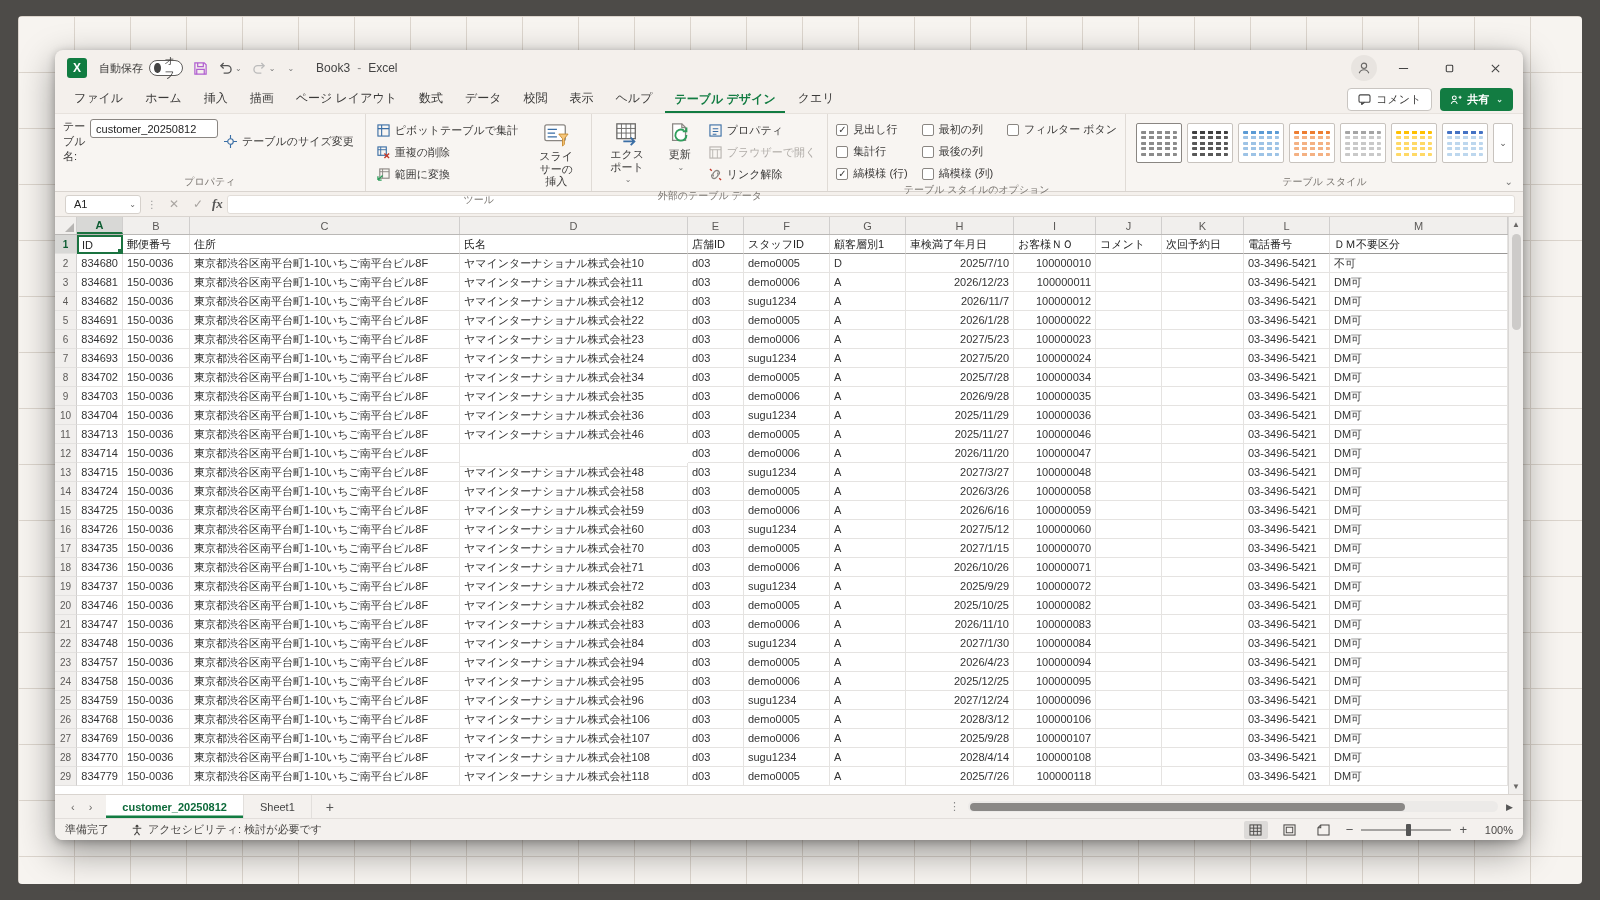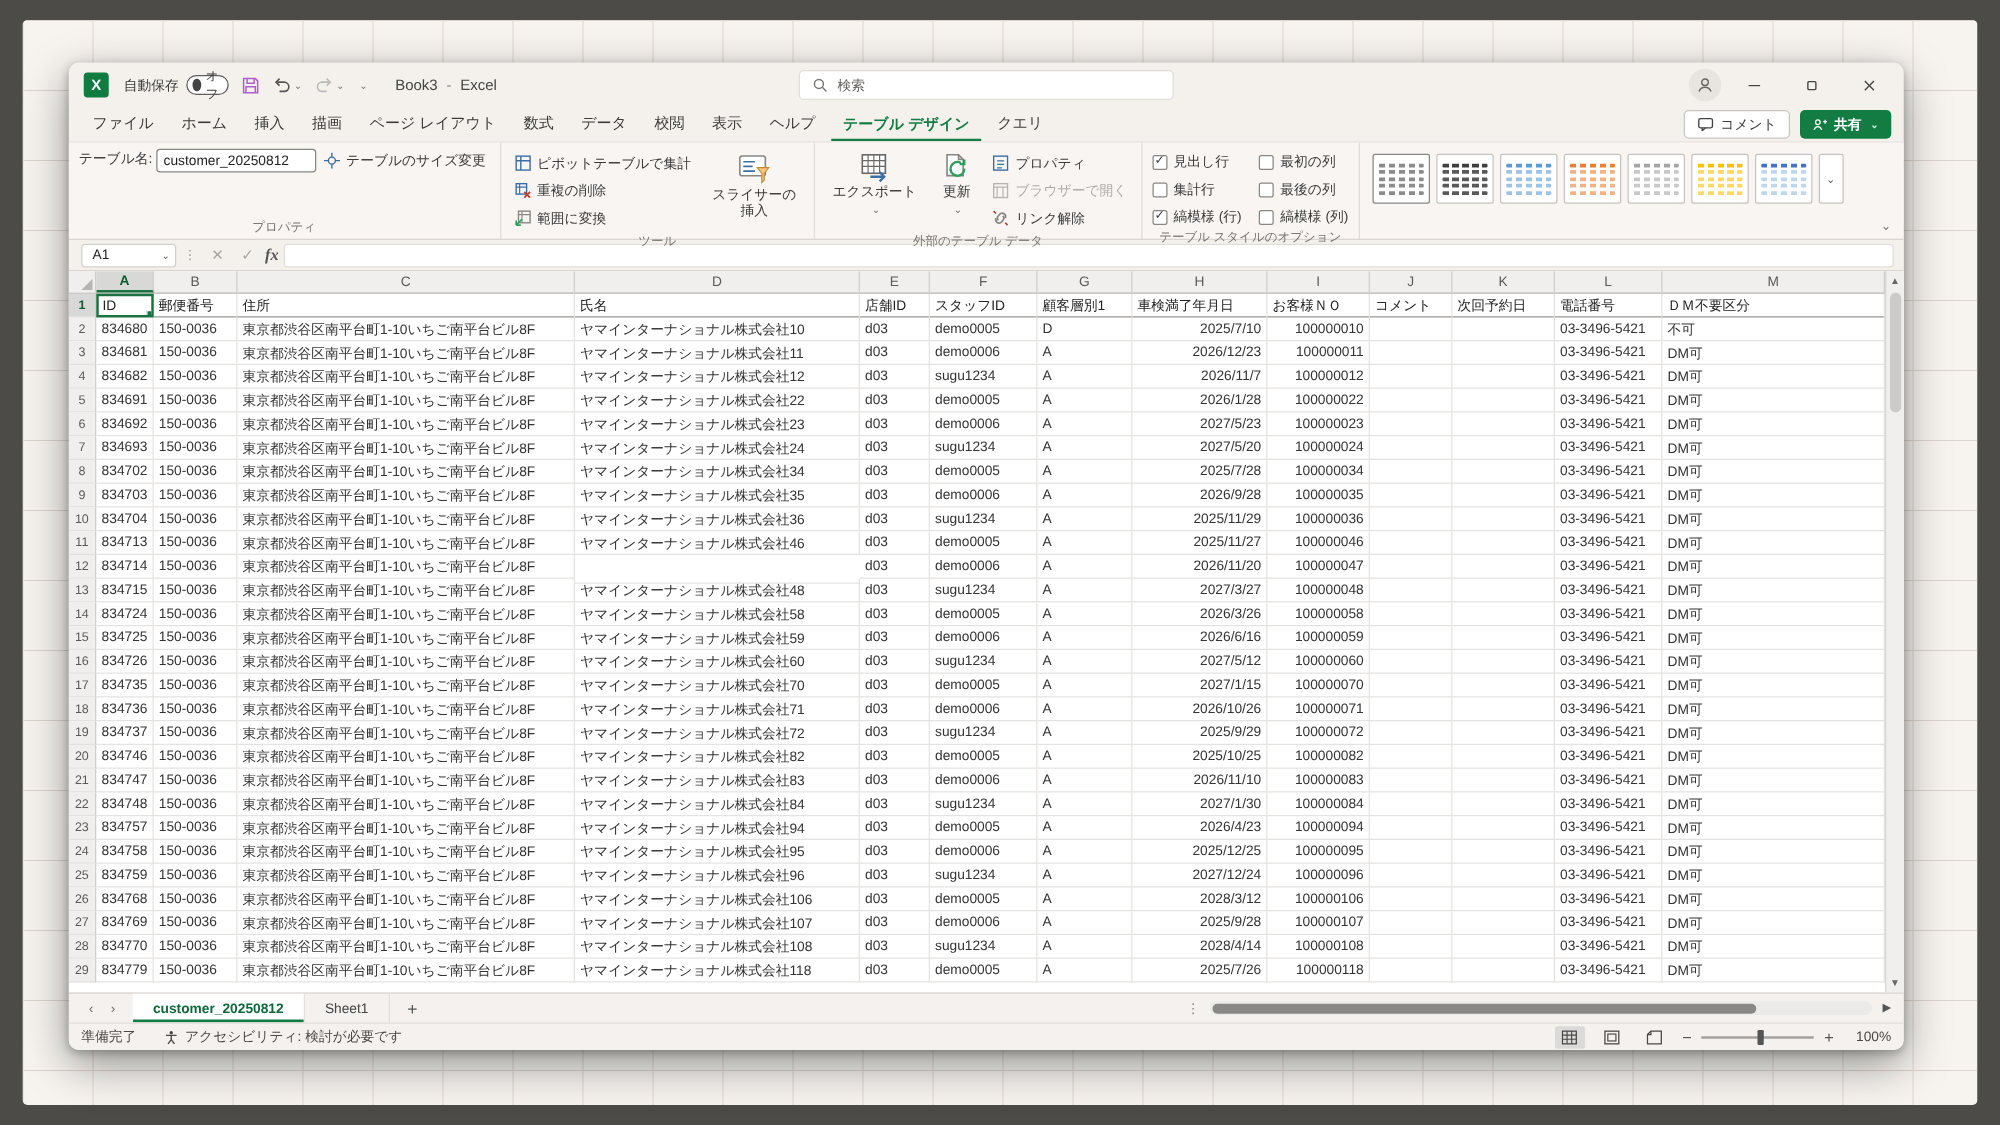--- a/index.html
+++ b/index.html
@@ -166,27 +166,20 @@
         <span class="caret">⌄</span>
       </button>
       <button class="qat-btn">
           <span class="caret">⌄</span>
         </button>
       <div class="doc-title">
         <span>Book3</span>
         <span class="dash">-</span>
         <span>Excel</span>
       </div>
-      <div class="search-box">
-        <svg width="12" height="12" viewBox="0 0 14 14">
-            <circle cx="6" cy="6" r="4.2" fill="none" stroke="#767370" stroke-width="1.3"></circle>
-            <path d="M9.2 9.2 13 13" stroke="#767370" stroke-width="1.3"></path>
-          </svg>
-        <span>検索</span>
-      </div>
       <div class="tb-right">
         <button class="avatar-btn">
           <svg width="14" height="14" viewBox="0 0 16 16">
               <circle cx="8" cy="5.5" r="3" fill="none" stroke="#6a6866" stroke-width="1.3"></circle>
               <path d="M2.5 14c1-3 3-4 5.5-4s4.5 1 5.5 4" fill="none" stroke="#6a6866" stroke-width="1.3"></path>
             </svg>
         </button>
         <button class="winctl">
             <svg width="11" height="11" viewBox="0 0 12 12">
               <path d="M1 6h10" stroke="#444" stroke-width="1.2"></path>
@@ -368,20 +361,26 @@
               </div>
               <div class="chkrow">
                 <span class="cbox"></span>
                 <span>最後の列</span>
               </div>
               <div class="chkrow">
                 <span class="cbox"></span>
                 <span>縞模様 (列)</span>
               </div>
             </div>
+            <div class="chk-col">
+              <div class="chkrow">
+                <span class="cbox"></span>
+                <span>フィルター ボタン</span>
+              </div>
+            </div>
           </div>
         <div class="rgroup-title">テーブル スタイルのオプション</div>
       </div>
 
       <div class="rgroup">
         <div class="gallery">
             <div class="swatch selected">
               <div class="dash" style="background: repeating-linear-gradient(90deg, rgb(140, 140, 140) 0px, rgb(140, 140, 140) 5px, transparent 5px, transparent 8px);"></div>
               <div class="dash" style="background: repeating-linear-gradient(90deg, rgb(140, 140, 140) 0px, rgb(140, 140, 140) 5px, transparent 5px, transparent 8px);"></div>
               <div class="dash" style="background: repeating-linear-gradient(90deg, rgb(140, 140, 140) 0px, rgb(140, 140, 140) 5px, transparent 5px, transparent 8px);"></div>
@@ -425,20 +424,21 @@
             </div>
             <div class="swatch">
               <div class="dash" style="background: repeating-linear-gradient(90deg, rgb(68, 114, 196) 0px, rgb(68, 114, 196) 5px, transparent 5px, transparent 8px);"></div>
               <div class="dash" style="background: repeating-linear-gradient(90deg, rgb(189, 215, 238) 0px, rgb(189, 215, 238) 5px, transparent 5px, transparent 8px);"></div>
               <div class="dash" style="background: repeating-linear-gradient(90deg, rgb(189, 215, 238) 0px, rgb(189, 215, 238) 5px, transparent 5px, transparent 8px);"></div>
               <div class="dash" style="background: repeating-linear-gradient(90deg, rgb(189, 215, 238) 0px, rgb(189, 215, 238) 5px, transparent 5px, transparent 8px);"></div>
               <div class="dash" style="background: repeating-linear-gradient(90deg, rgb(189, 215, 238) 0px, rgb(189, 215, 238) 5px, transparent 5px, transparent 8px);"></div>
             </div>
             <div class="gal-more">⌄</div>
           </div>
+        <div class="rgroup-title">テーブル スタイル</div>
       </div>
 
       <div class="ribbon-collapse">⌄</div>
     </div>
 
     <div class="fbar">
       <div class="namebox">
         <span>A1</span>
         <span class="nb-caret">⌄</span>
       </div>

